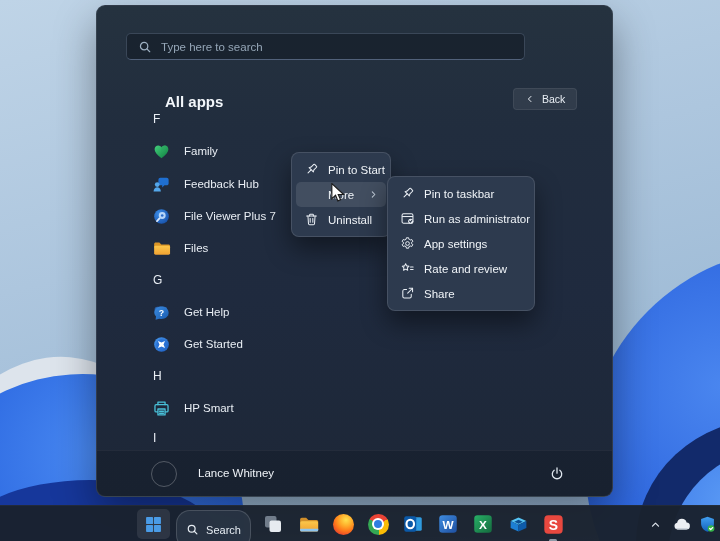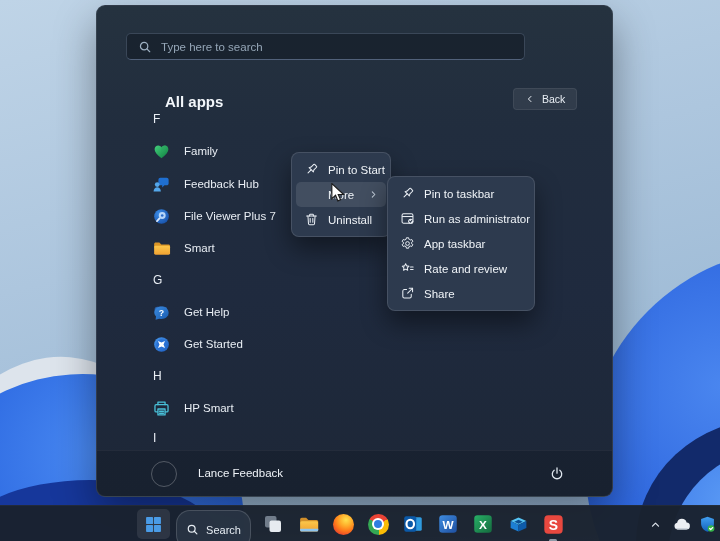--- a/index.html
+++ b/index.html
@@ -198,21 +198,21 @@
       <span class="app-label">File Viewer Plus 7</span>
     </div>
 
     <div class="app-row" style="top:229px">
       <span class="app-icon">
         <svg width="19" height="19" viewBox="0 0 16 16">
           <path d="M1.8 4.3c0-.7.6-1.3 1.3-1.3h3.1l1.6 1.6h6.1c.7 0 1.3.6 1.3 1.3v.8H1.8z" fill="#da9526"></path>
           <rect x="1.8" y="5.7" width="13.4" height="7.5" rx="1.2" fill="url(#foldg)"></rect>
         </svg>
       </span>
-      <span class="app-label">Smart</span>
+      <span class="app-label">Files</span>
     </div>
 
     <div class="section-letter" style="top:261px">G</div>
 
     <div class="app-row" style="top:293px">
       <span class="app-icon">
         <svg width="19" height="19" viewBox="0 0 16 16">
           <path d="M4.5 3.2h6a2.3 2.3 0 0 1 2.3 2.3v2.6l1 2.4-2.6-.5H4.5a2.3 2.3 0 0 1-2.3-2.3V5.5a2.3 2.3 0 0 1 2.3-2.3z" fill="#2f6cc0" opacity="0.85"></path>
           <path d="M8 3c3.3 0 6 2.3 6 5.2 0 2.9-2.7 5.2-6 5.2-.6 0-1.2-.1-1.8-.2L3 14l.4-2.7C2.5 10.4 2 9.3 2 8.2 2 5.3 4.7 3 8 3z" fill="url(#ghg)"></path>
           <text x="8" y="10.7" font-size="7.4" font-weight="bold" fill="#fff" text-anchor="middle" font-family="Liberation Sans, sans-serif">?</text>
@@ -244,21 +244,21 @@
           <line x1="6.3" y1="12" x2="9.7" y2="12"></line>
         </svg>
       </span>
       <span class="app-label">HP Smart</span>
     </div>
 
     <div class="section-letter" style="top:419px">I</div>
 
     <div id="user-bar">
       <div id="user-avatar"></div>
-      <div id="user-name">Lance Feedback</div>
+      <div id="user-name">Lance Whitney</div>
       <div id="power-button">
         <span style="display:flex">
           <svg width="16" height="16" viewBox="0 0 16 16" fill="none" stroke="#dfe6ee" stroke-width="1.3" stroke-linecap="round">
             <path d="M5.2 4.3a4.7 4.7 0 1 0 5.6 0"></path>
             <line x1="8" y1="2" x2="8" y2="7.2"></line>
           </svg>
         </span>
       </div>
     </div>
   </div>
@@ -321,21 +321,21 @@
       </span>
       <span>Run as administrator</span>
     </div>
     <div class="menu-item">
       <span class="menu-icon">
         <svg width="15" height="15" viewBox="0 0 16 16" fill="none" stroke="#e9eef4" stroke-width="1.05" stroke-linejoin="round">
           <path d="M6.8 1.9h2.4l.3 1.6c.5.2 1 .4 1.4.8l1.6-.6 1.2 2-1.3 1c.1.5.1 1 0 1.5l1.3 1-1.2 2-1.6-.6c-.4.3-.9.6-1.4.8l-.3 1.6H6.8l-.3-1.6c-.5-.2-1-.4-1.4-.8l-1.6.6-1.2-2 1.3-1c-.1-.5-.1-1 0-1.5l-1.3-1 1.2-2 1.6.6c.4-.3.9-.6 1.4-.8z"></path>
           <circle cx="8" cy="8" r="2"></circle>
         </svg>
       </span>
-      <span>App taskbar</span>
+      <span>App settings</span>
     </div>
     <div class="menu-item">
       <span class="menu-icon">
         <svg width="15" height="15" viewBox="0 0 16 16" fill="none" stroke="#e9eef4" stroke-width="1.1" stroke-linecap="round" stroke-linejoin="round">
           <path d="M6 2.9l1.1 2.3 2.5.4-1.8 1.7.4 2.5L6 8.7l-2.2 1.1.4-2.5L2.4 5.6l2.5-.4z"></path>
           <line x1="11.2" y1="6.3" x2="14" y2="6.3"></line>
           <line x1="11.2" y1="9.1" x2="14" y2="9.1"></line>
         </svg>
       </span>
       <span>Rate and review</span>

